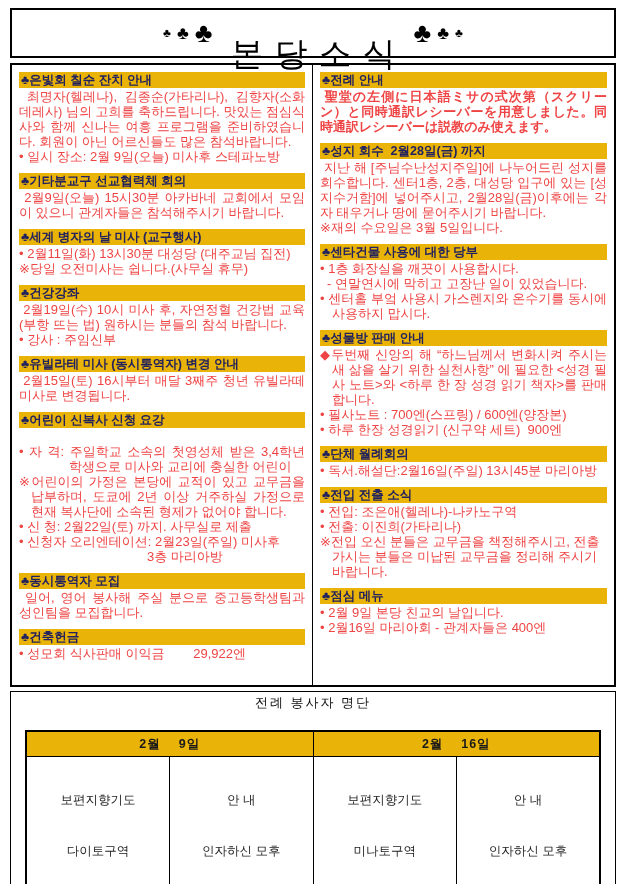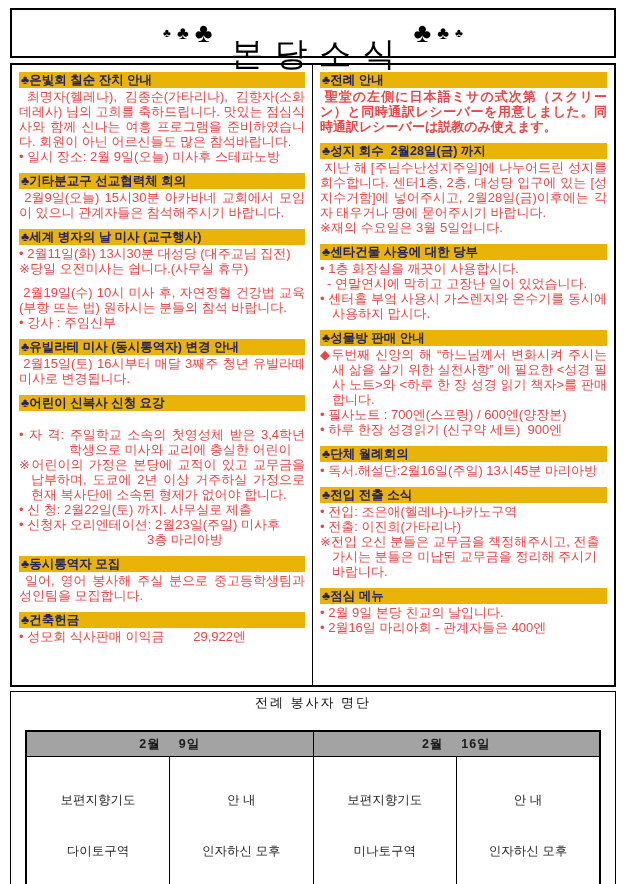--- a/index.html
+++ b/index.html
@@ -55,21 +55,21 @@
   }
   table.roster{
     width:100%;border-collapse:collapse;border:2px solid #000;
     table-layout:fixed;
   }
   table.roster td{
     border:1px solid #000;text-align:center;font-size:12.5px;
     color:#1a1a1a;white-space:pre-wrap;
   }
   td.date-cell{
-    background:#a3a3a3;height:22px;font-weight:bold;letter-spacing:1px;
+    background:#eab308;height:22px;font-weight:bold;letter-spacing:1px;
     border-bottom:2px solid #000;
   }
   tr.subhead-row td{height:38px;line-height:17px;}
   tr.data-row td{height:33px;}
 </style>
 </head>
 <body>
 
 <div class="page">
 
@@ -98,20 +98,21 @@
         <div class="ln just"> 2월9일(오늘) 15시30분 아카바네 교회에서 모임이 있으니 관계자들은 참석해주시기 바랍니다.</div>
       </section>
 
       <section>
         <div class="sec-title">♣세계 병자의 날 미사 (교구행사)</div>
         <div class="ln hang">• 2월11일(화) 13시30분 대성당 (대주교님 집전)</div>
         <div class="ln hang">※당일 오전미사는 쉽니다.(사무실 휴무)</div>
       </section>
 
       <section>
+        <div class="sec-title">♣건강강좌</div>
         <div class="ln just"> 2월19일(수) 10시 미사 후, 자연정혈 건강법 교육 (부항 뜨는 법) 원하시는 분들의 참석 바랍니다.</div>
         <div class="ln hang">• 강사 : 주임신부</div>
       </section>
 
       <section>
         <div class="sec-title">♣유빌라테 미사 (동시통역자) 변경 안내</div>
         <div class="ln just"> 2월15일(토) 16시부터 매달 3째주 청년 유빌라떼 미사로 변경됩니다.</div>
       </section>
 
       <section>

